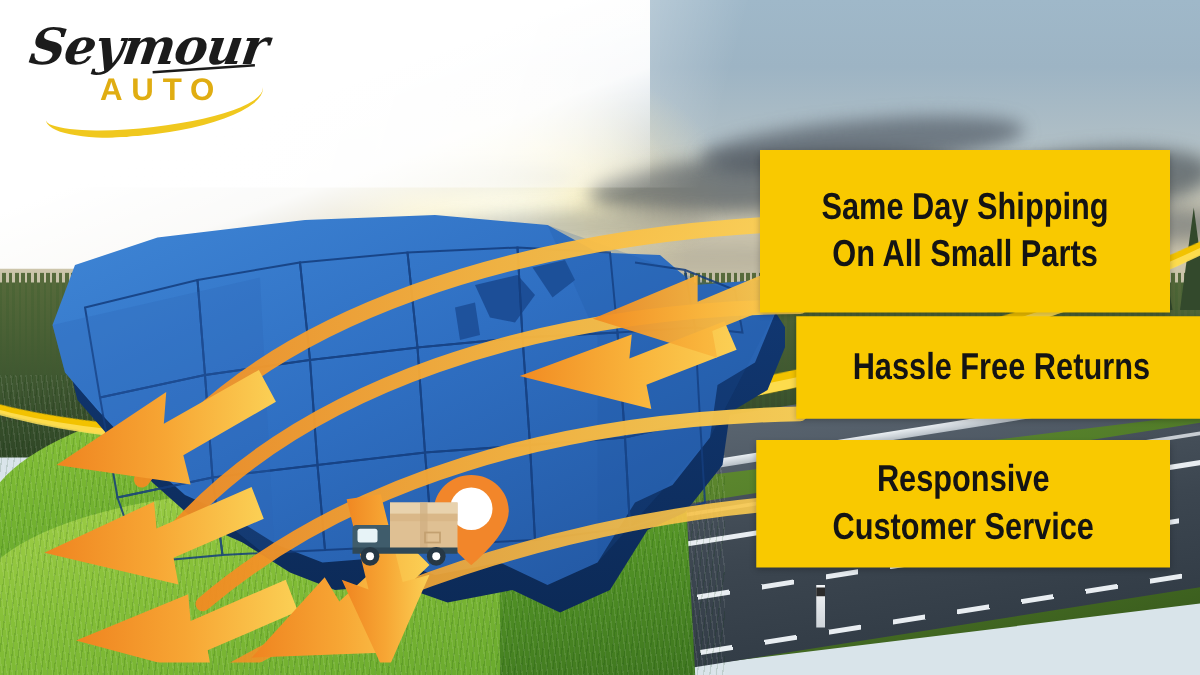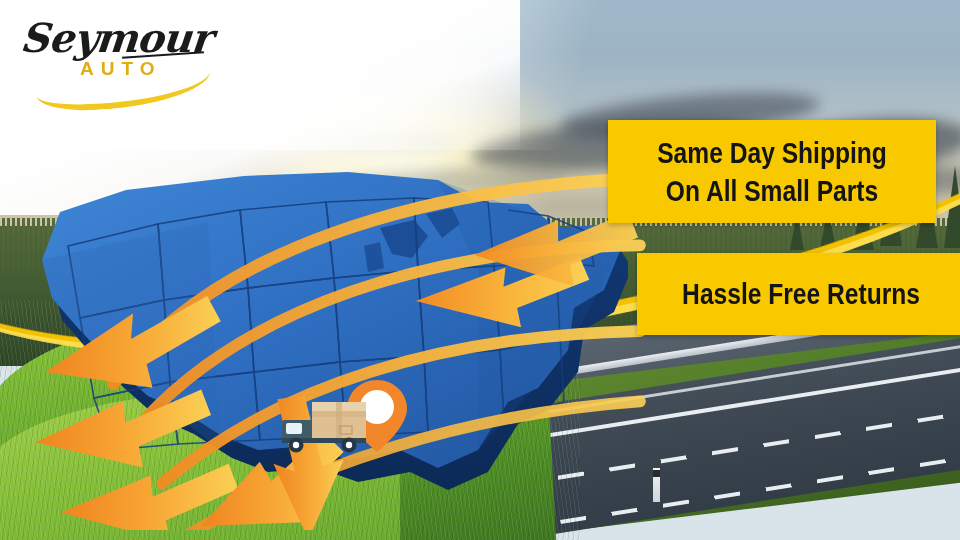--- a/index.html
+++ b/index.html
@@ -140,21 +140,21 @@
   .logo-word{
     position:absolute;left:6px;top:4px;
     font-family:"DejaVu Serif",serif;
     font-style:italic;font-weight:700;
     font-size:40px;color:#1b1b1b;letter-spacing:-1px;
     transform:skewX(-8deg);
   }
   .logo-auto{
     position:absolute;left:62px;top:48px;
     font-family:"Liberation Sans",sans-serif;
-    font-size:19px;font-weight:700;color:#e0ad12;letter-spacing:7px;
+    font-size:25px;font-weight:700;color:#e0ad12;letter-spacing:7px;
   }
   .logo-swoosh{
     position:absolute;left:18px;top:48px;width:175px;height:44px;
     border-bottom:6px solid #f0c81e;
     border-radius:0 0 70% 40%;
     transform:rotate(-4deg);
   }
   .logo-underline{
     position:absolute;left:104px;top:44px;width:82px;height:2px;background:#1b1b1b;
     transform:rotate(-4deg);
@@ -189,21 +189,21 @@
     font-family:"Liberation Sans",sans-serif;
     font-weight:700;
     box-shadow:0 2px 5px rgba(0,0,0,.25);
   }
   .callout span{
     display:block;
     transform:scaleX(.82);
     transform-origin:center;
     white-space:nowrap;
   }
-  .cal1{left:608px;top:120px;width:328px;height:103px;}
+  .cal1{left:608px;top:120px;width:328px;height:130px;}
   .cal1 span{font-size:30px;line-height:38px;}
   .cal2{left:637px;top:253px;width:328px;height:82px;}
   .cal2 span{font-size:30px;line-height:34px;}
   .cal3{left:605px;top:352px;width:331px;height:102px;}
   .cal3 span{font-size:30px;line-height:38px;}
 </style>
 </head>
 <body>
 
 <div id="stage">
@@ -379,14 +379,20 @@
       <span>On All Small Parts</span>
     </div>
   </div>
 
   <div class="callout cal2">
     <div>
       <span>Hassle Free Returns</span>
     </div>
   </div>
 
+  <div class="callout cal3">
+    <div>
+      <span>Responsive</span>
+      <span>Customer Service</span>
+    </div>
+  </div>
 
 </div>
 
 </body></html>

